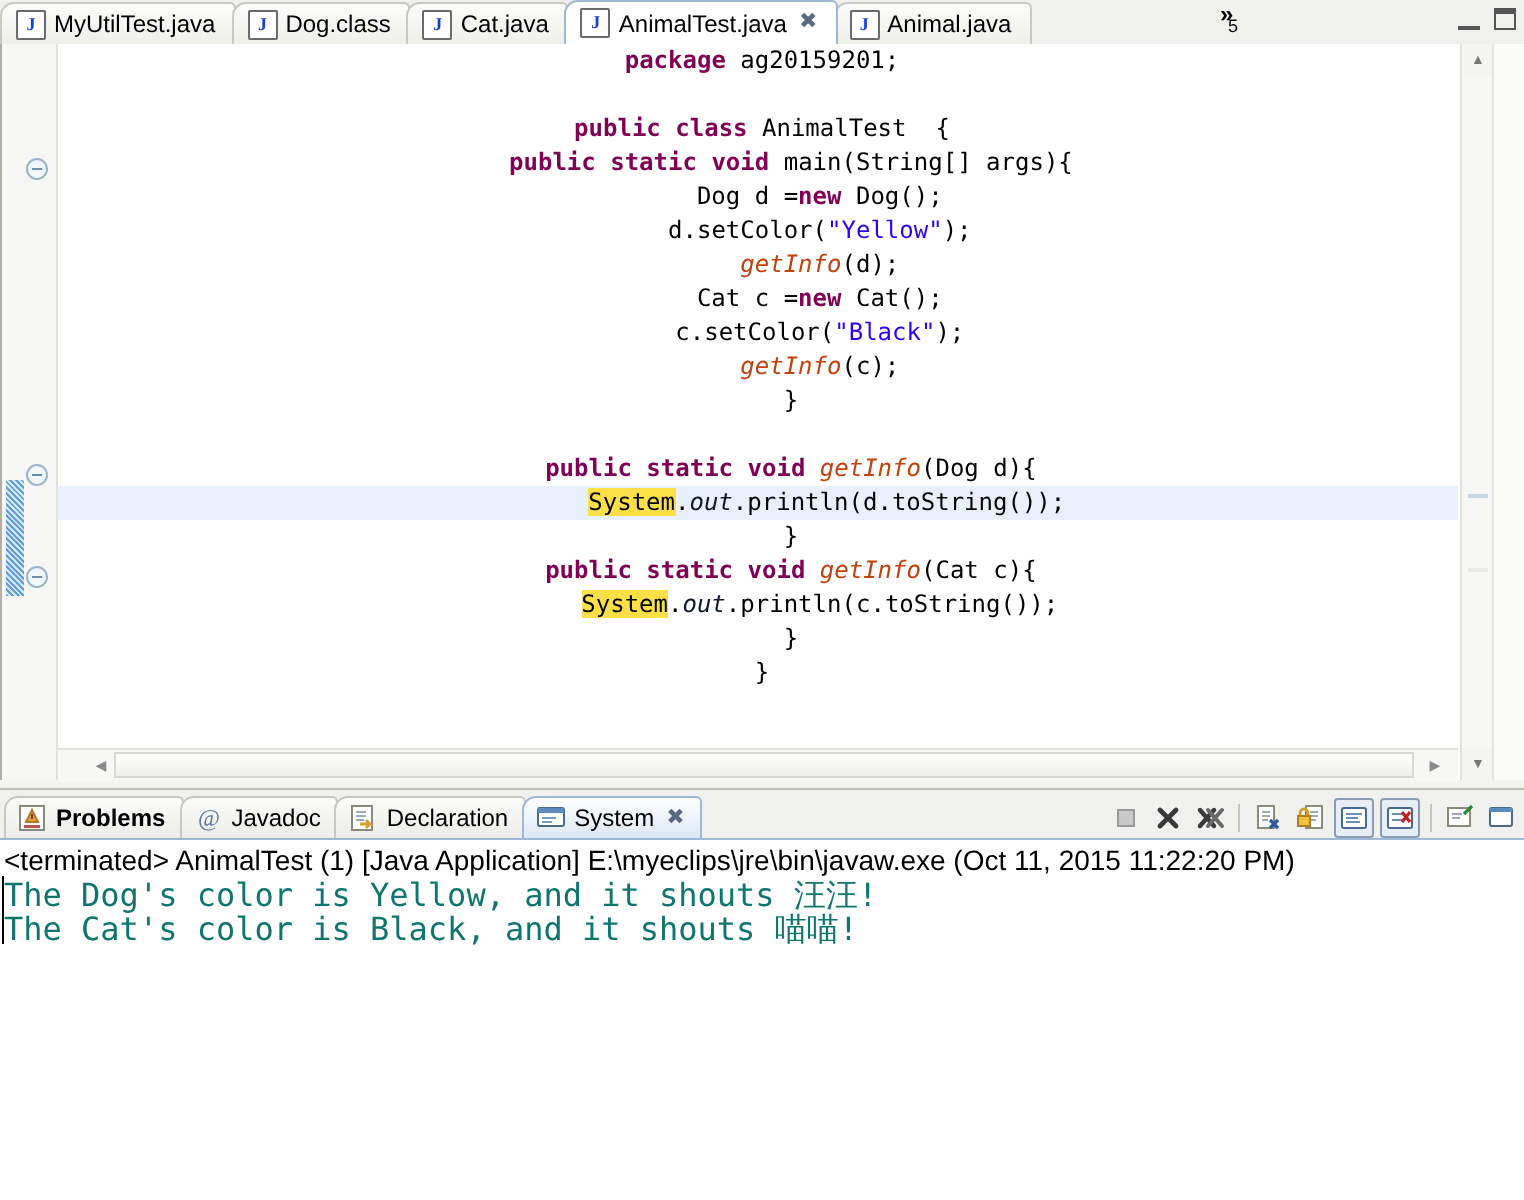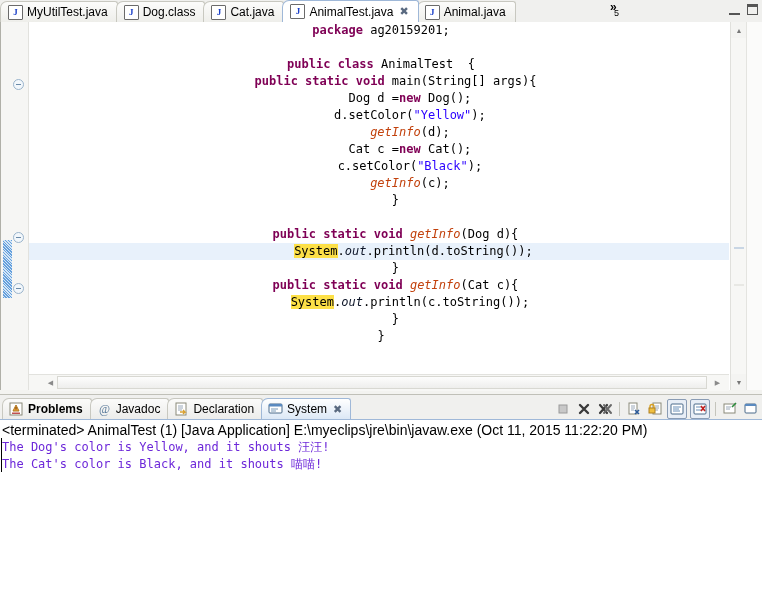--- a/index.html
+++ b/index.html
@@ -257,23 +257,23 @@
   }
   .cons-head {
     font-family: "Liberation Sans", sans-serif;
     font-size: 14px;
     color: #000;
     padding: 2px 0 1px 2px;
     white-space: pre;
   }
   .cons-line {
     font-family: "DejaVu Sans Mono", "Liberation Mono", monospace;
-    font-size: 12px;
+    font-size: 16px;
     line-height: 17px;
-    color: #6d28d9;
+    color: #0f766e;
     padding-left: 2px;
     white-space: pre;
   }
   .cons-caret {
     position: absolute; left: 1px; top: 18px;
     width: 1px; height: 34px; background: #000;
   }
 </style>
 </head>
 <body>

